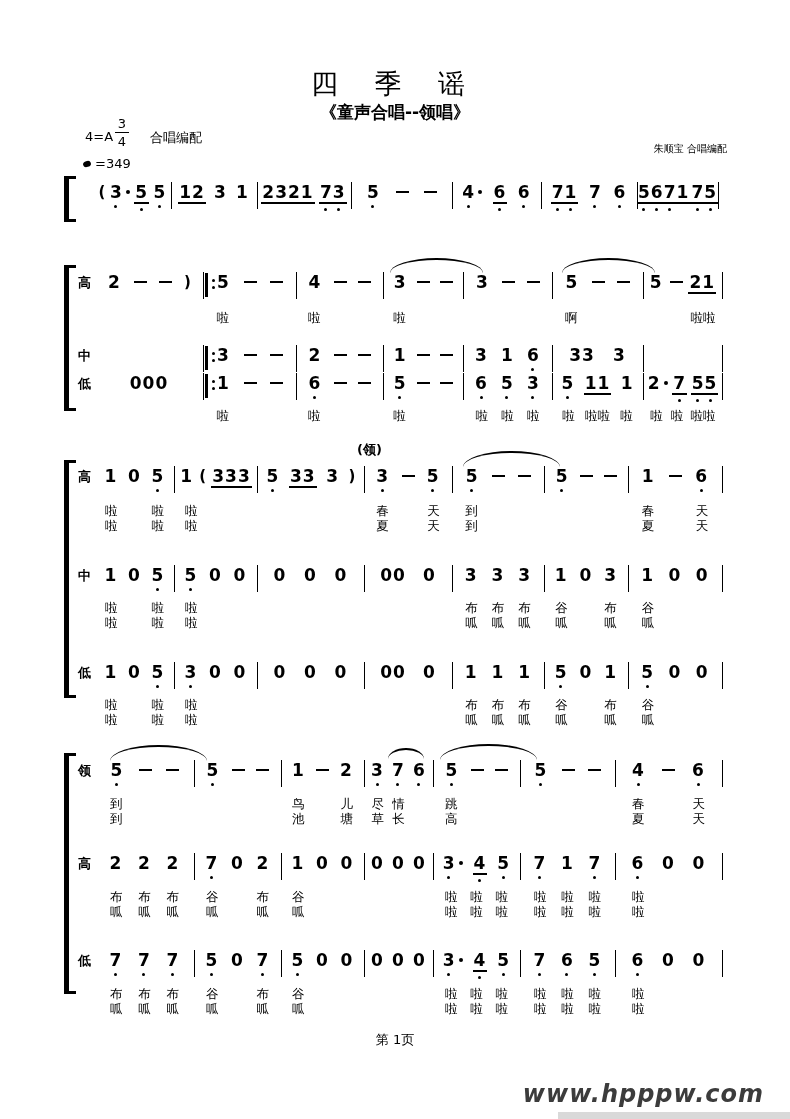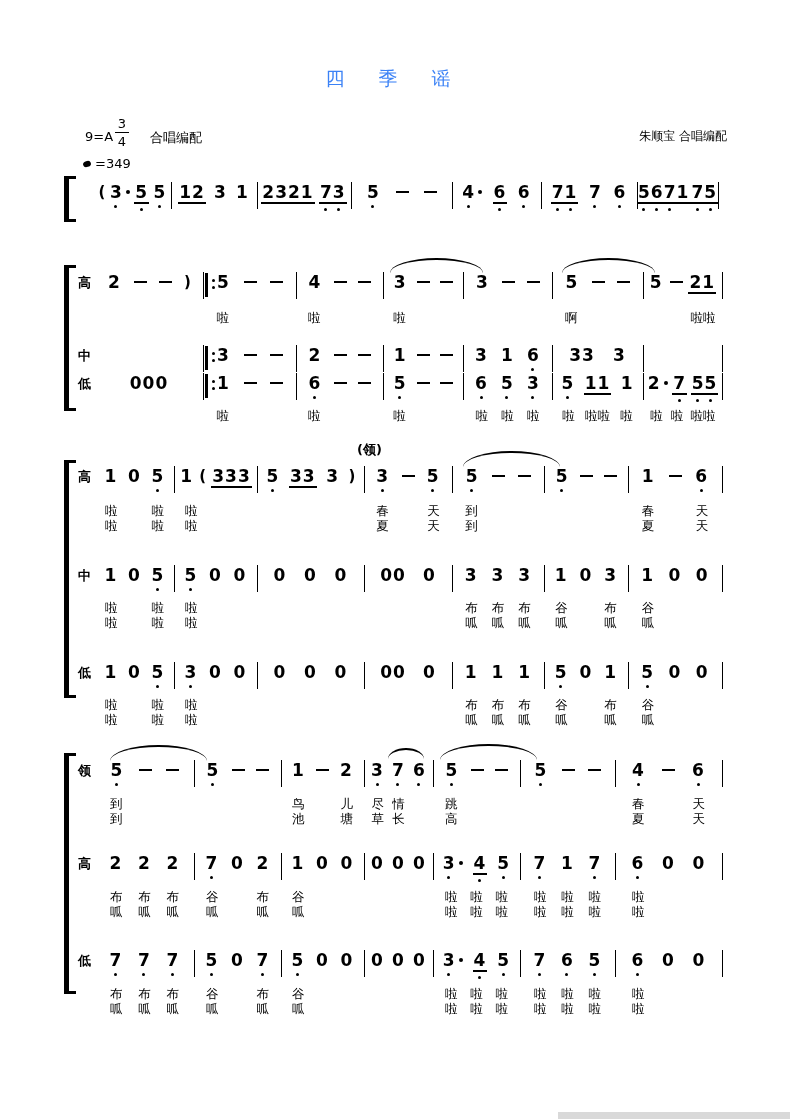--- a/index.html
+++ b/index.html
@@ -1,30 +1,30 @@
 <!DOCTYPE html>
 <html><head>
 <meta charset="utf-8">
 <style>
   html,body{margin:0;padding:0;background:#fff;}
   .page{position:relative;width:790px;height:1119px;background:#ffffff;overflow:hidden;
         font-family:"DejaVu Sans",sans-serif;color:#000;}
   .title{position:absolute;left:0;right:0;top:66px;text-align:center;
-         font-family:"DejaVu Serif",serif;font-size:19px;letter-spacing:14px;color:#3b82f6;}
+         font-family:"DejaVu Serif",serif;font-size:27px;letter-spacing:14px;color:#000000;}
   .subtitle{position:absolute;left:0;right:0;top:101px;text-align:center;
             font-size:17px;font-weight:bold;color:#000;}
   .keysig{position:absolute;left:85px;top:129px;font-size:13px;}
   .frac{position:absolute;left:115px;top:116px;display:inline-flex;flex-direction:column;
         align-items:center;font-size:13px;line-height:15px;}
   .frac .fl{display:block;width:14px;height:1px;background:#000;margin:1px 0;}
   .expr{position:absolute;left:150px;top:129px;font-size:13px;}
   .tempo{position:absolute;left:83px;top:156px;font-size:13px;display:flex;align-items:center;}
   .nhead{display:inline-block;width:8px;height:6px;background:#000;border-radius:50%;
          transform:rotate(-20deg);margin-right:4px;}
-  .credit{position:absolute;right:63px;top:128px;font-size:12px;}
+  .credit{position:absolute;right:63px;top:142px;font-size:10px;}
   .pageno{position:absolute;left:0;right:0;top:1031px;text-align:center;font-size:13px;}
   .watermark{position:absolute;right:26px;top:1080px;font-size:24px;font-weight:bold;
              font-style:italic;color:#3c3c3c;letter-spacing:1px;}
   .bottomstrip{position:absolute;left:558px;top:1112px;width:232px;height:7px;background:#d9d9d9;}
 
   #score{position:absolute;left:0;top:0;right:0;bottom:0;}
   .bracket{position:absolute;width:7px;border-left:5px solid #000;
            border-top:3px solid #000;border-bottom:3px solid #000;}
   .vlabel{position:absolute;font-size:13px;font-weight:bold;line-height:15px;}
   .mark{position:absolute;font-size:13px;font-weight:bold;line-height:15px;}
@@ -46,21 +46,22 @@
   .lyr{font-size:12.5px;line-height:16px;min-width:14px;text-align:center;white-space:nowrap;}
   .rep{position:absolute;left:2px;top:1px;width:3px;height:24px;background:#000;}
   .repdots{position:absolute;left:9px;top:3px;}
   .repdots i{display:block;width:3px;height:3px;background:#000;border-radius:50%;margin:4px 0;}
 </style>
 </head>
 <body>
 
 <div class="page">
   <div class="title">四 季 谣</div>
-  <div class="keysig">9=A</div>
+  <div class="subtitle">《童声合唱--领唱》</div>
+  <div class="keysig">4=A</div>
   <div class="frac">
     <span>3</span>
     <span class="fl"></span>
     <span>4</span>
   </div>
   <div class="expr">合唱编配</div>
   <div class="tempo">
     <span class="nhead"></span>
     <span>=349</span>
   </div>
@@ -1471,14 +1472,16 @@
         <span class="lyr">啦</span>
         <span class="lyr">啦</span>
       </div>
       <div class="measure mlyr" style="left: 615px; width: 107px; top: 1001px;">
         <span class="lyr">啦</span>
         <span class="lyr"></span>
         <span class="lyr"></span>
       </div>
     </div>
 
+  <div class="pageno">第 1页</div>
+  <div class="watermark">www.hpppw.com</div>
   <div class="bottomstrip"></div>
 </div>
 
 </body></html>

